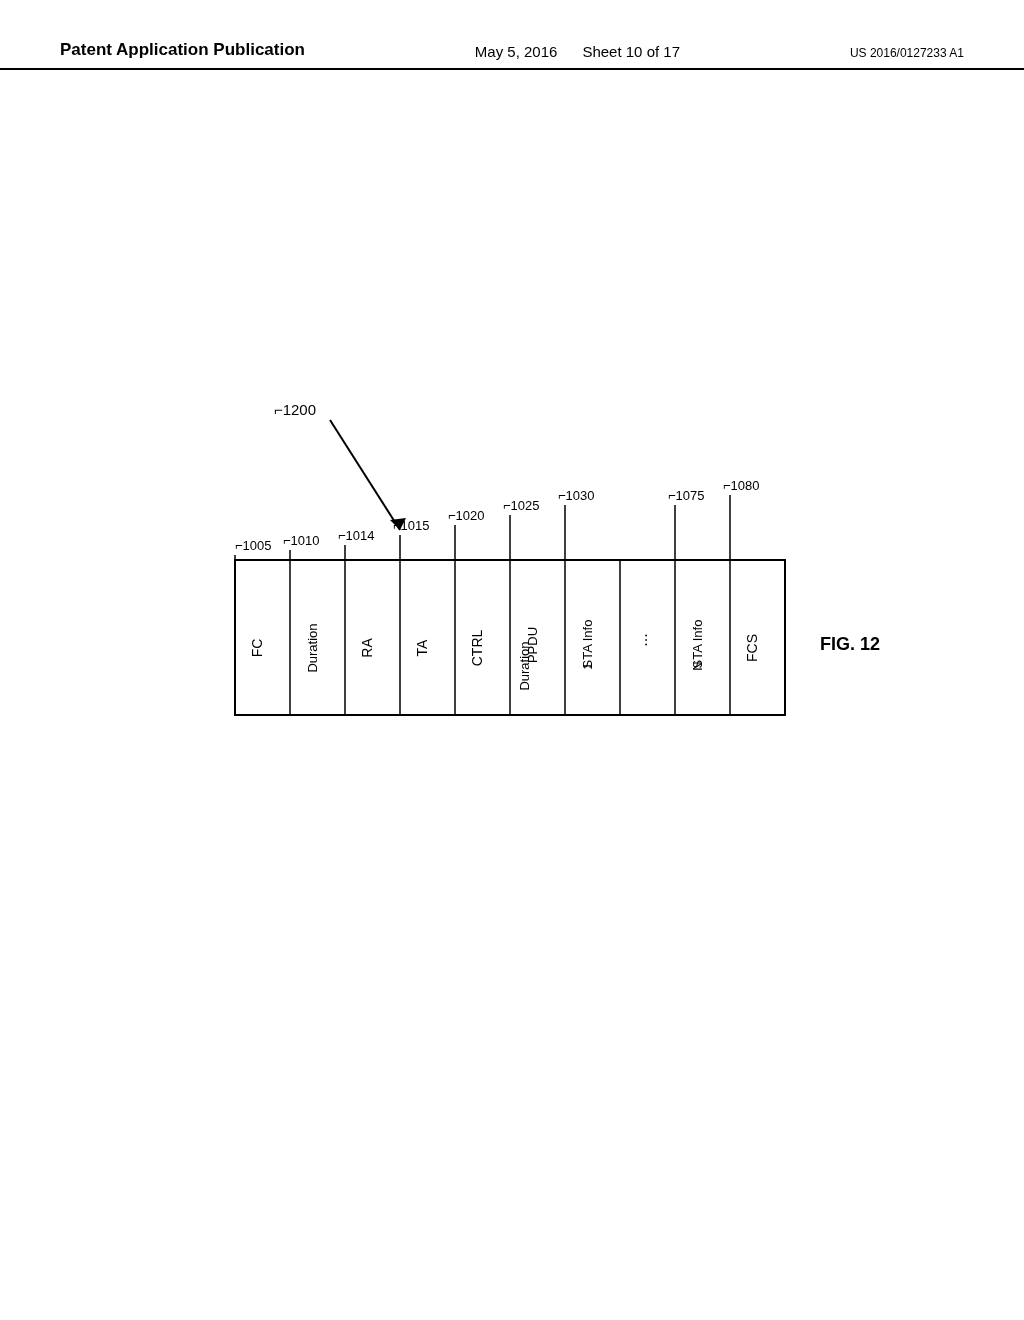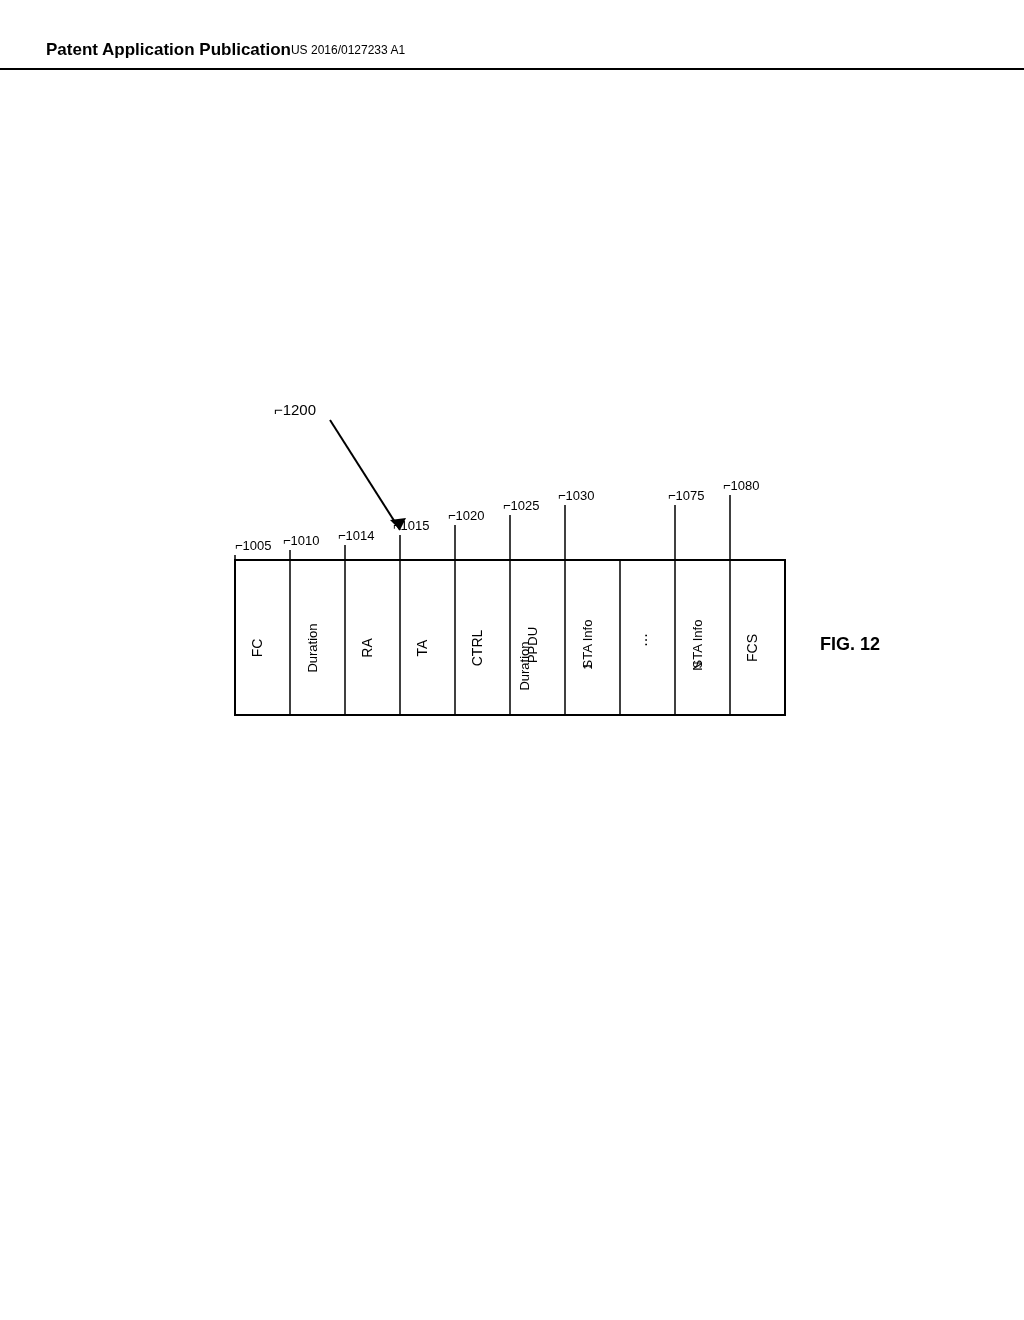--- a/index.html
+++ b/index.html
@@ -12,22 +12,22 @@
       overflow: hidden;
     }
 
     
     .header {
       position: absolute;
       top: 40px;
       left: 0;
       right: 0;
       display: flex;
-      align-items: center;
-      padding: 0 46px;
+      align-items: flex-end;
+      padding: 0 60px;
       border-bottom: 2px solid #000;
       padding-bottom: 8px;
     }
     .header-left {
       font-size: 17px;
       font-weight: bold;
       flex: 0 0 auto;
     }
     .header-center {
       font-size: 15px;
@@ -37,20 +37,25 @@
     .header-right {
       font-size: 12px;
       flex: 0 0 auto;
     }
   </style>
 </head>
 <body>
 
 <div class="header">
   <div class="header-left">Patent Application Publication</div>
+  <div class="header-center">
+    <span>May 5, 2016</span>
+    &nbsp;&nbsp;&nbsp;&nbsp;
+    <span>Sheet 10 of 17</span>
+  </div>
   <div class="header-right">US 2016/0127233 A1</div>
 </div>
 
 <svg viewBox="0 0 1024 1320" width="1024" height="1320" style="position:absolute;top:0;left:0;">
 
   <rect x="235" y="560" width="550" height="155" fill="white" stroke="black" stroke-width="2"></rect>
 
   <line x1="290" y1="560" x2="290" y2="715" stroke="black" stroke-width="1.5"></line>
   <line x1="345" y1="560" x2="345" y2="715" stroke="black" stroke-width="1.5"></line>
   <line x1="400" y1="560" x2="400" y2="715" stroke="black" stroke-width="1.5"></line>

